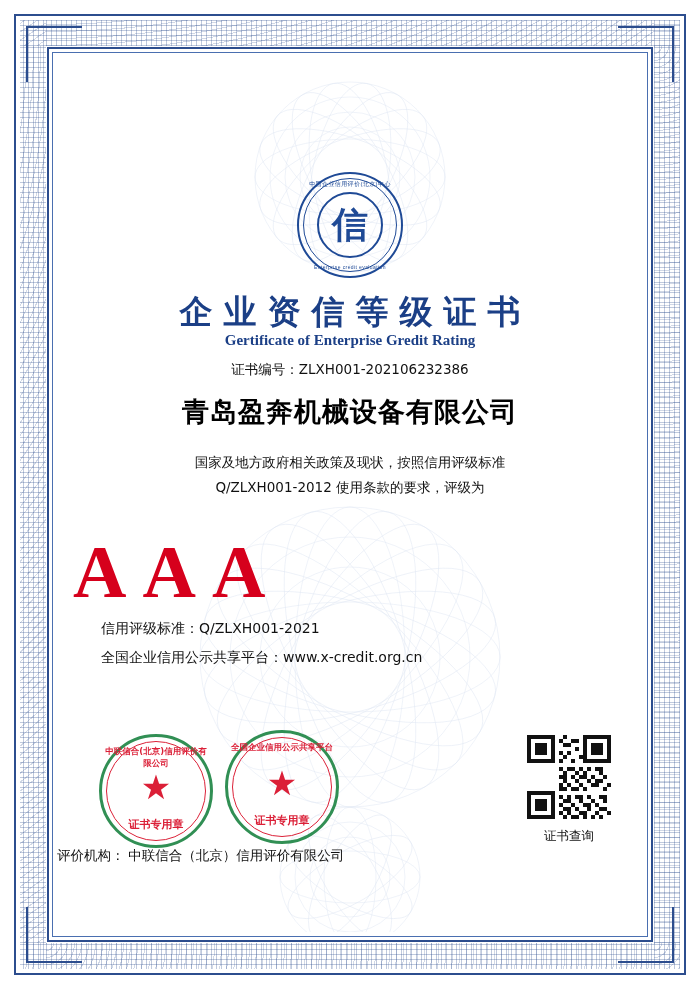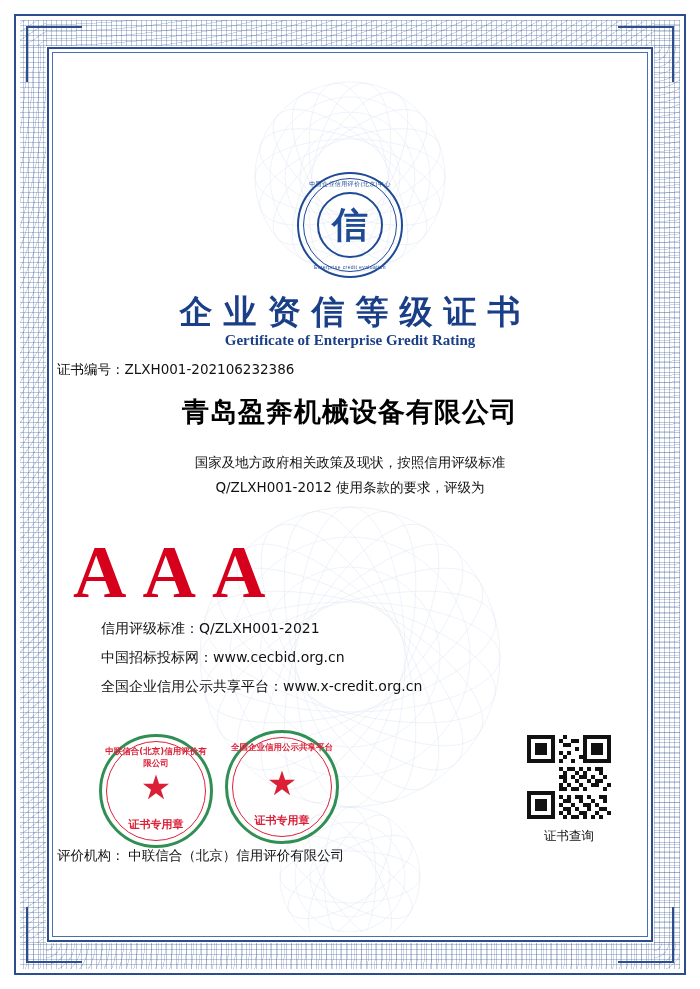--- a/index.html
+++ b/index.html
@@ -158,20 +158,21 @@
     text-align: center;
     color: #1b3f86;
     font-size: 15px;
     font-weight: bold;
     font-family: "Liberation Serif", serif;
   }
   .cert-no {
     position: absolute;
     top: 304px;
     left: 0; right: 0;
+    text-align: center;
     color: #111111;
     font-size: 13.5px;
     font-family: "DejaVu Sans", sans-serif;
   }
   .company {
     position: absolute;
     top: 337px;
     left: 0; right: 0;
     text-align: center;
     color: #000000;
@@ -376,21 +377,20 @@
 
     <div class="body-text">
       <div>国家及地方政府相关政策及现状，按照信用评级标准</div>
       <div>Q/ZLXH001-2012 使用条款的要求，评级为</div>
     </div>
 
     <div class="grade">AAA</div>
 
     <div class="details">
       <div class="row">信用评级标准：Q/ZLXH001-2021</div>
-      <div class="row">中国招标投标网：www.cecbid.org.cn</div>
       <div class="row">全国企业信用公示共享平台：www.x-credit.org.cn</div>
     </div>
 
     <div class="seal left">
       <div class="ring2"></div>
       <div class="arc-top">中联信合(北京)信用评价有限公司</div>
       <div class="star">★</div>
       <div class="bottom-label">证书专用章</div>
     </div>
 

